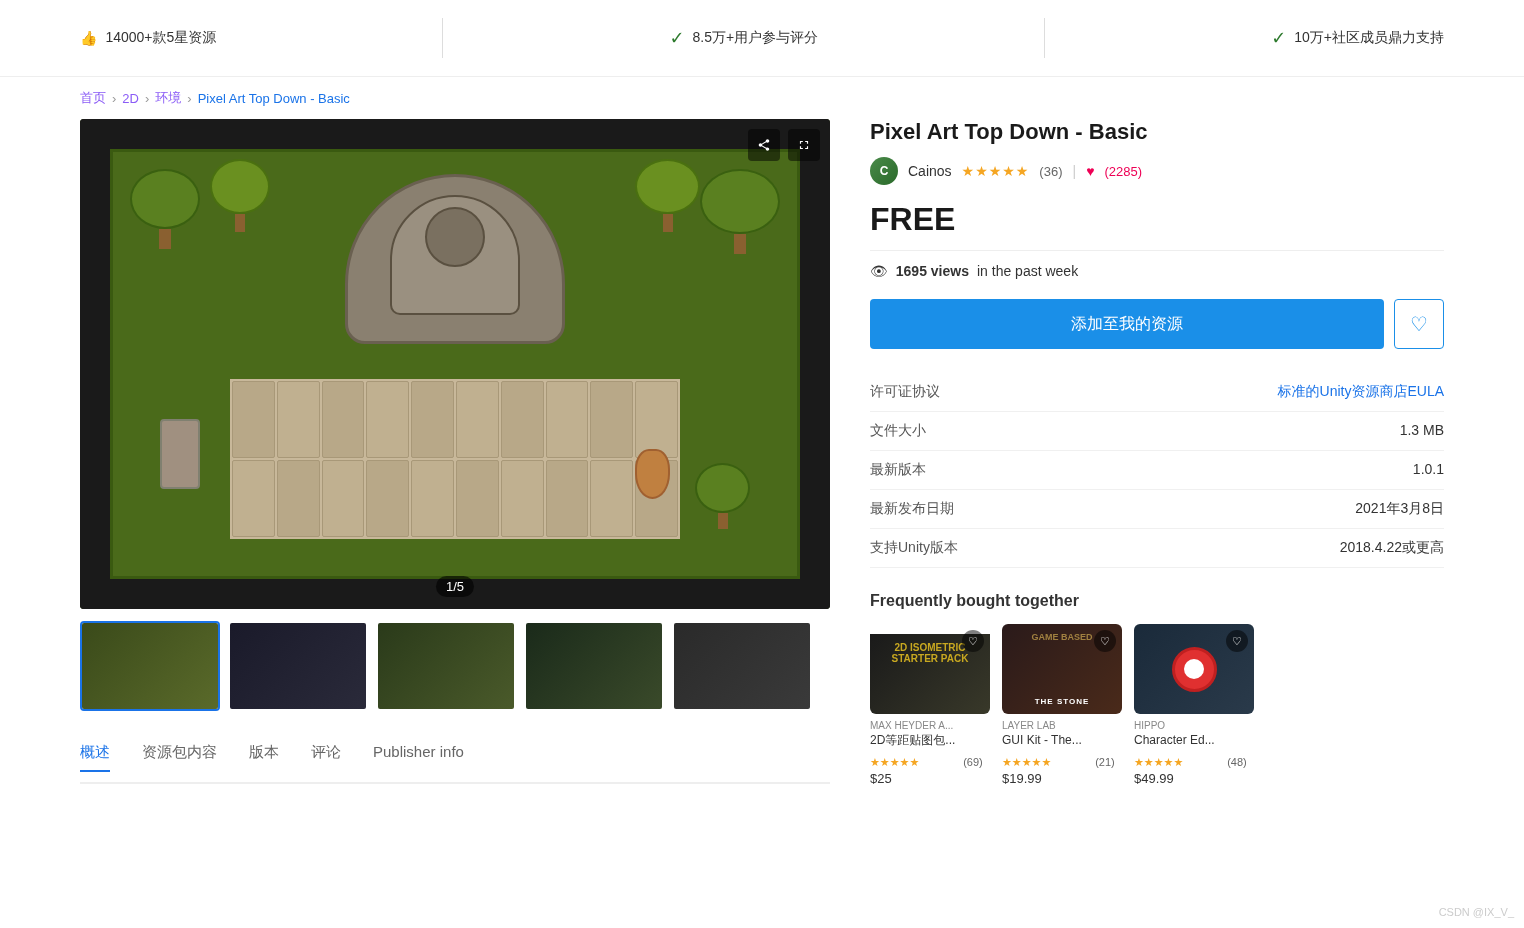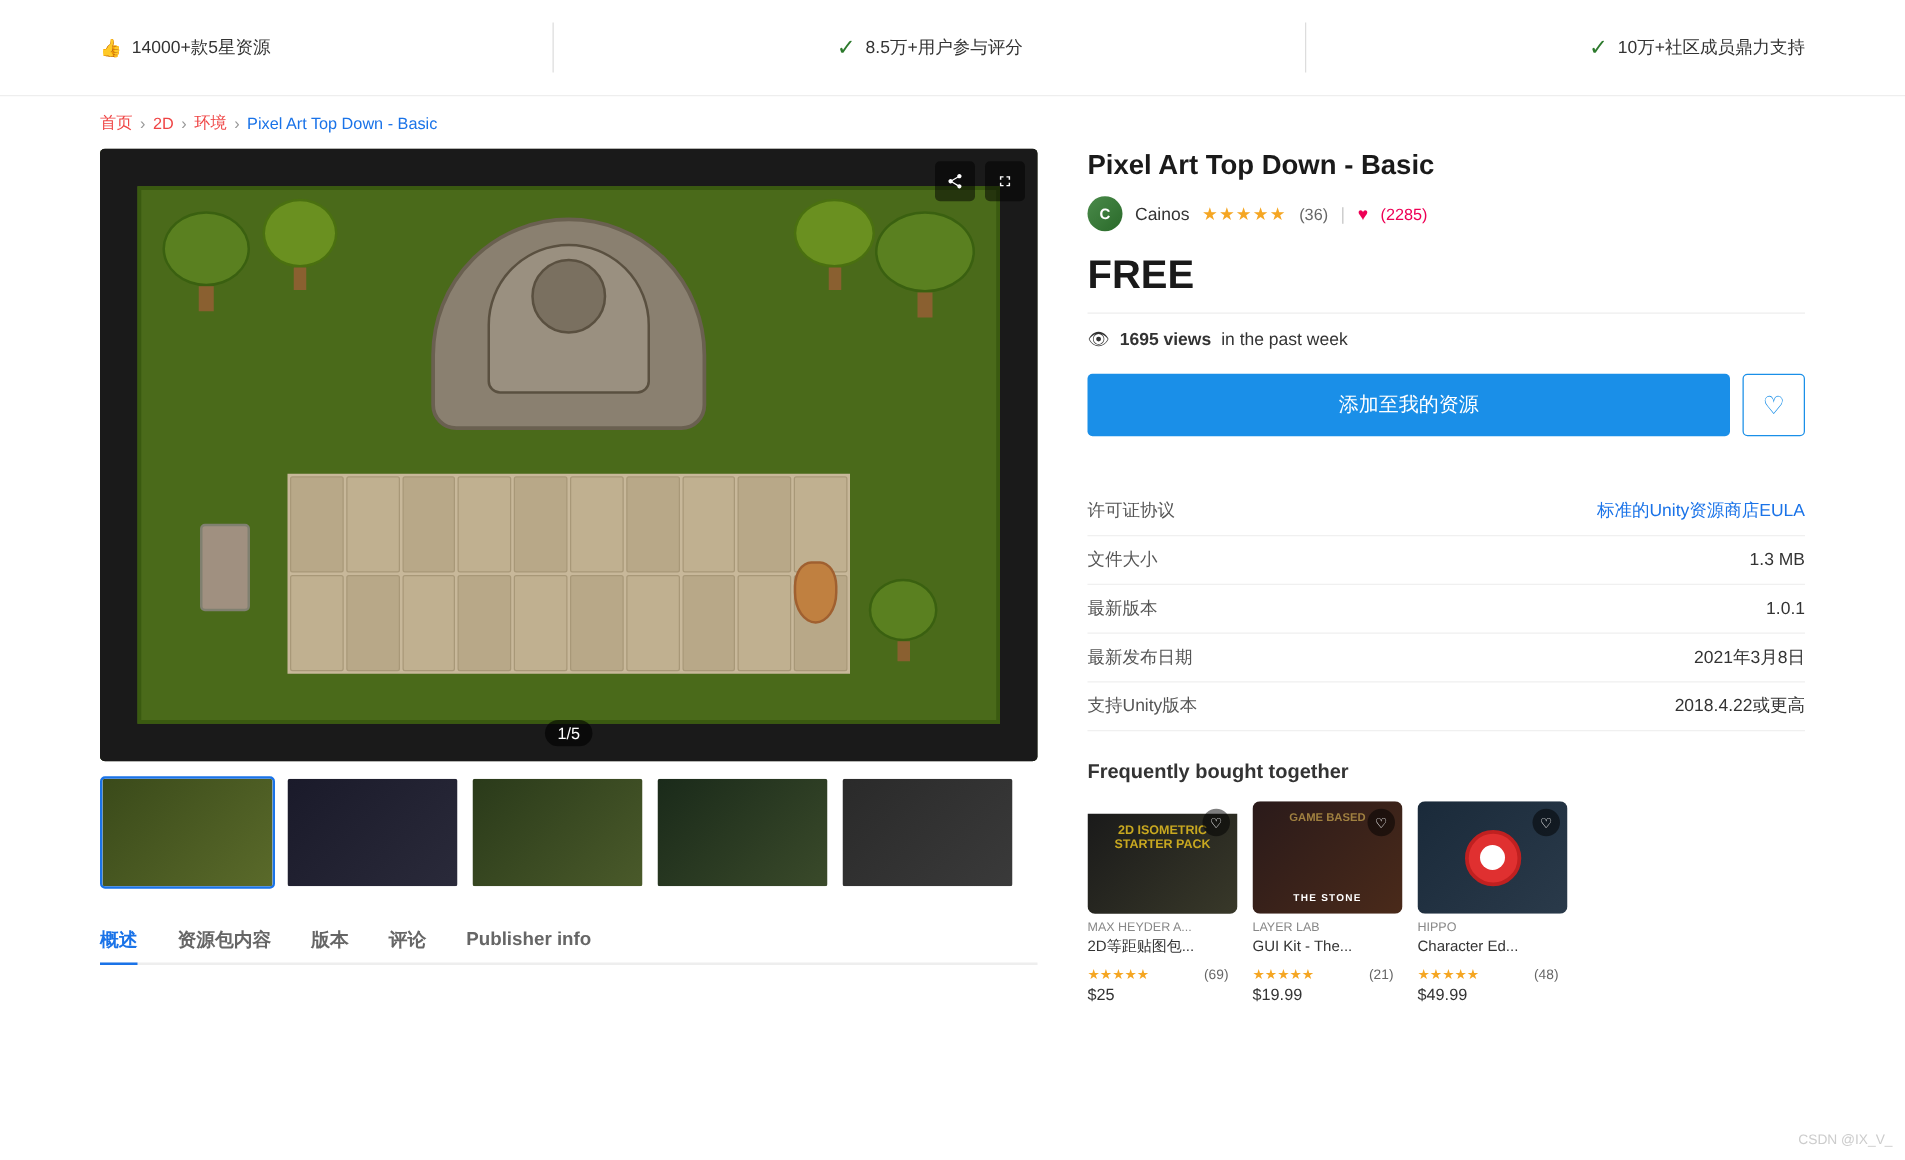--- a/index.html
+++ b/index.html
@@ -8,21 +8,21 @@
     
     .top-banner {
       display: flex; align-items: center; justify-content: space-between;
       padding: 18px 80px; border-bottom: 1px solid #eee;
     }
     .top-banner .divider { width: 1px; height: 40px; background: #ddd; }
     .banner-item { display: flex; align-items: center; gap: 8px; font-size: 14px; color: #333; }
 
     
     .breadcrumb { padding: 12px 80px; display: flex; align-items: center; gap: 6px; font-size: 13px; color: #666; }
-    .breadcrumb a { color: #ef4444; text-decoration: none; }
+    .breadcrumb a { color: #8b5cf6; text-decoration: none; }
     .breadcrumb .current { color: #1a73e8; }
     .breadcrumb .sep { color: #999; }
 
     
     .main-layout { display: flex; padding: 0 80px 40px 80px; gap: 40px; }
 
     
     .left-col { flex: 0 0 750px; }
 
     
@@ -59,21 +59,21 @@
       width: 100%; height: 100%;
       background: #3a4a1a;
     }
     .thumb-img.t1 { background: linear-gradient(135deg, #3a4a1a, #5a6a2a); }
     .thumb-img.t2 { background: linear-gradient(135deg, #1a1a2a, #2a2a3a); }
     .thumb-img.t3 { background: linear-gradient(135deg, #2a3a1a, #4a5a2a); }
     .thumb-img.t4 { background: linear-gradient(135deg, #1a2a1a, #3a4a2a); }
     .thumb-img.t5 { background: linear-gradient(135deg, #2a2a2a, #3a3a3a); }
 
     
-    .tabs { display: flex; gap: 32px; margin-top: 32px; border-bottom: 2px solid #eee; padding-bottom: 0; font-weight: bold; }
+    .tabs { display: flex; gap: 32px; margin-top: 32px; border-bottom: 2px solid #eee; padding-bottom: 12px; }
     .tab-item {
       padding-bottom: 8px; cursor: pointer; font-size: 15px; color: #666; border-bottom: 2px solid transparent; margin-bottom: -2px;
     }
     .tab-item.active { color: #1a73e8; border-bottom: 2px solid #1a73e8; }
 
     
     .right-col { flex: 1; padding-top: 0; }
 
     .product-title { font-size: 22px; font-weight: 600; color: #1a1a1a; margin-bottom: 12px; }
 
@@ -87,21 +87,21 @@
     .stars { color: #f5a623; font-size: 14px; letter-spacing: 1px; }
     .rating-count { color: #666; font-size: 13px; }
     .heart-count { color: #e05; font-size: 13px; }
     .heart-icon { color: #e05; }
 
     .price-tag { font-size: 32px; font-weight: 700; color: #1a1a1a; margin-bottom: 4px; }
     .divider-line { border: none; border-top: 1px solid #eee; margin: 12px 0; }
 
     .views-row { display: flex; align-items: center; gap: 8px; font-size: 14px; color: #333; margin-bottom: 20px; }
 
-    .action-row { display: flex; gap: 10px; margin-bottom: 41px; }
+    .action-row { display: flex; gap: 10px; margin-bottom: 24px; }
     .add-btn {
       flex: 1; background: #1a8fe8; color: #fff; border: none; padding: 14px 20px;
       font-size: 16px; border-radius: 4px; cursor: pointer; font-weight: 500;
     }
     .heart-btn {
       width: 50px; height: 50px; border: 1px solid #1a8fe8; background: #fff;
       border-radius: 4px; cursor: pointer; display: flex; align-items: center; justify-content: center;
       color: #1a8fe8; font-size: 20px;
     }
 

